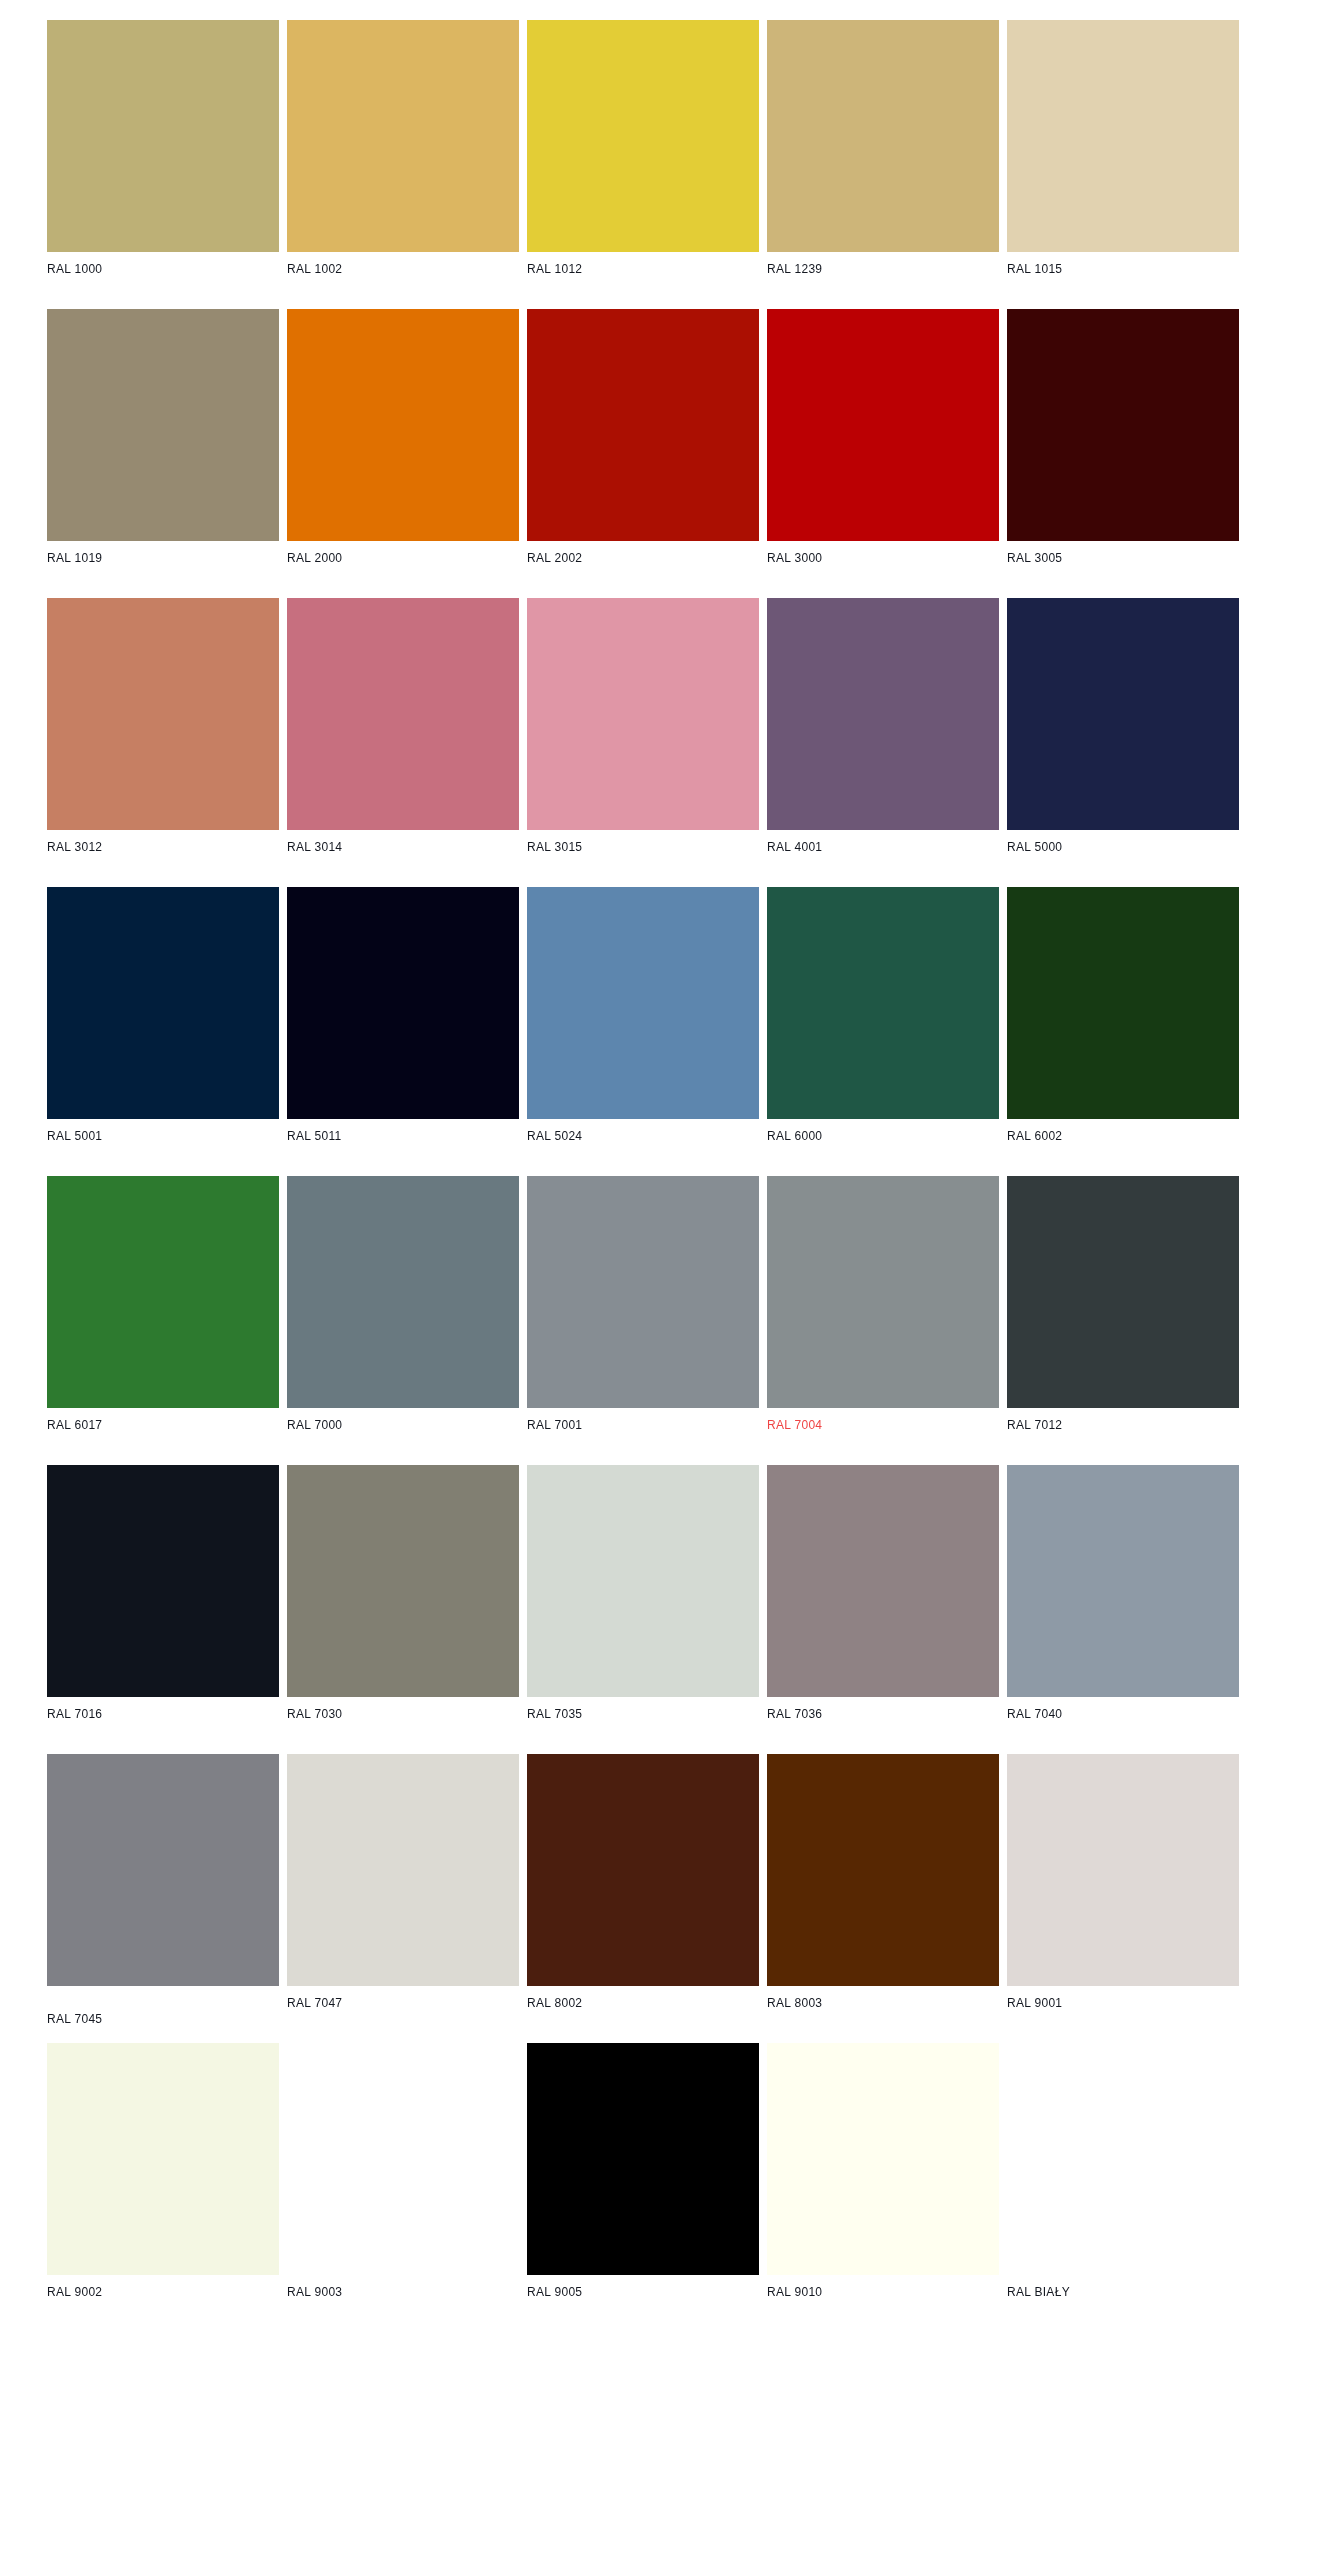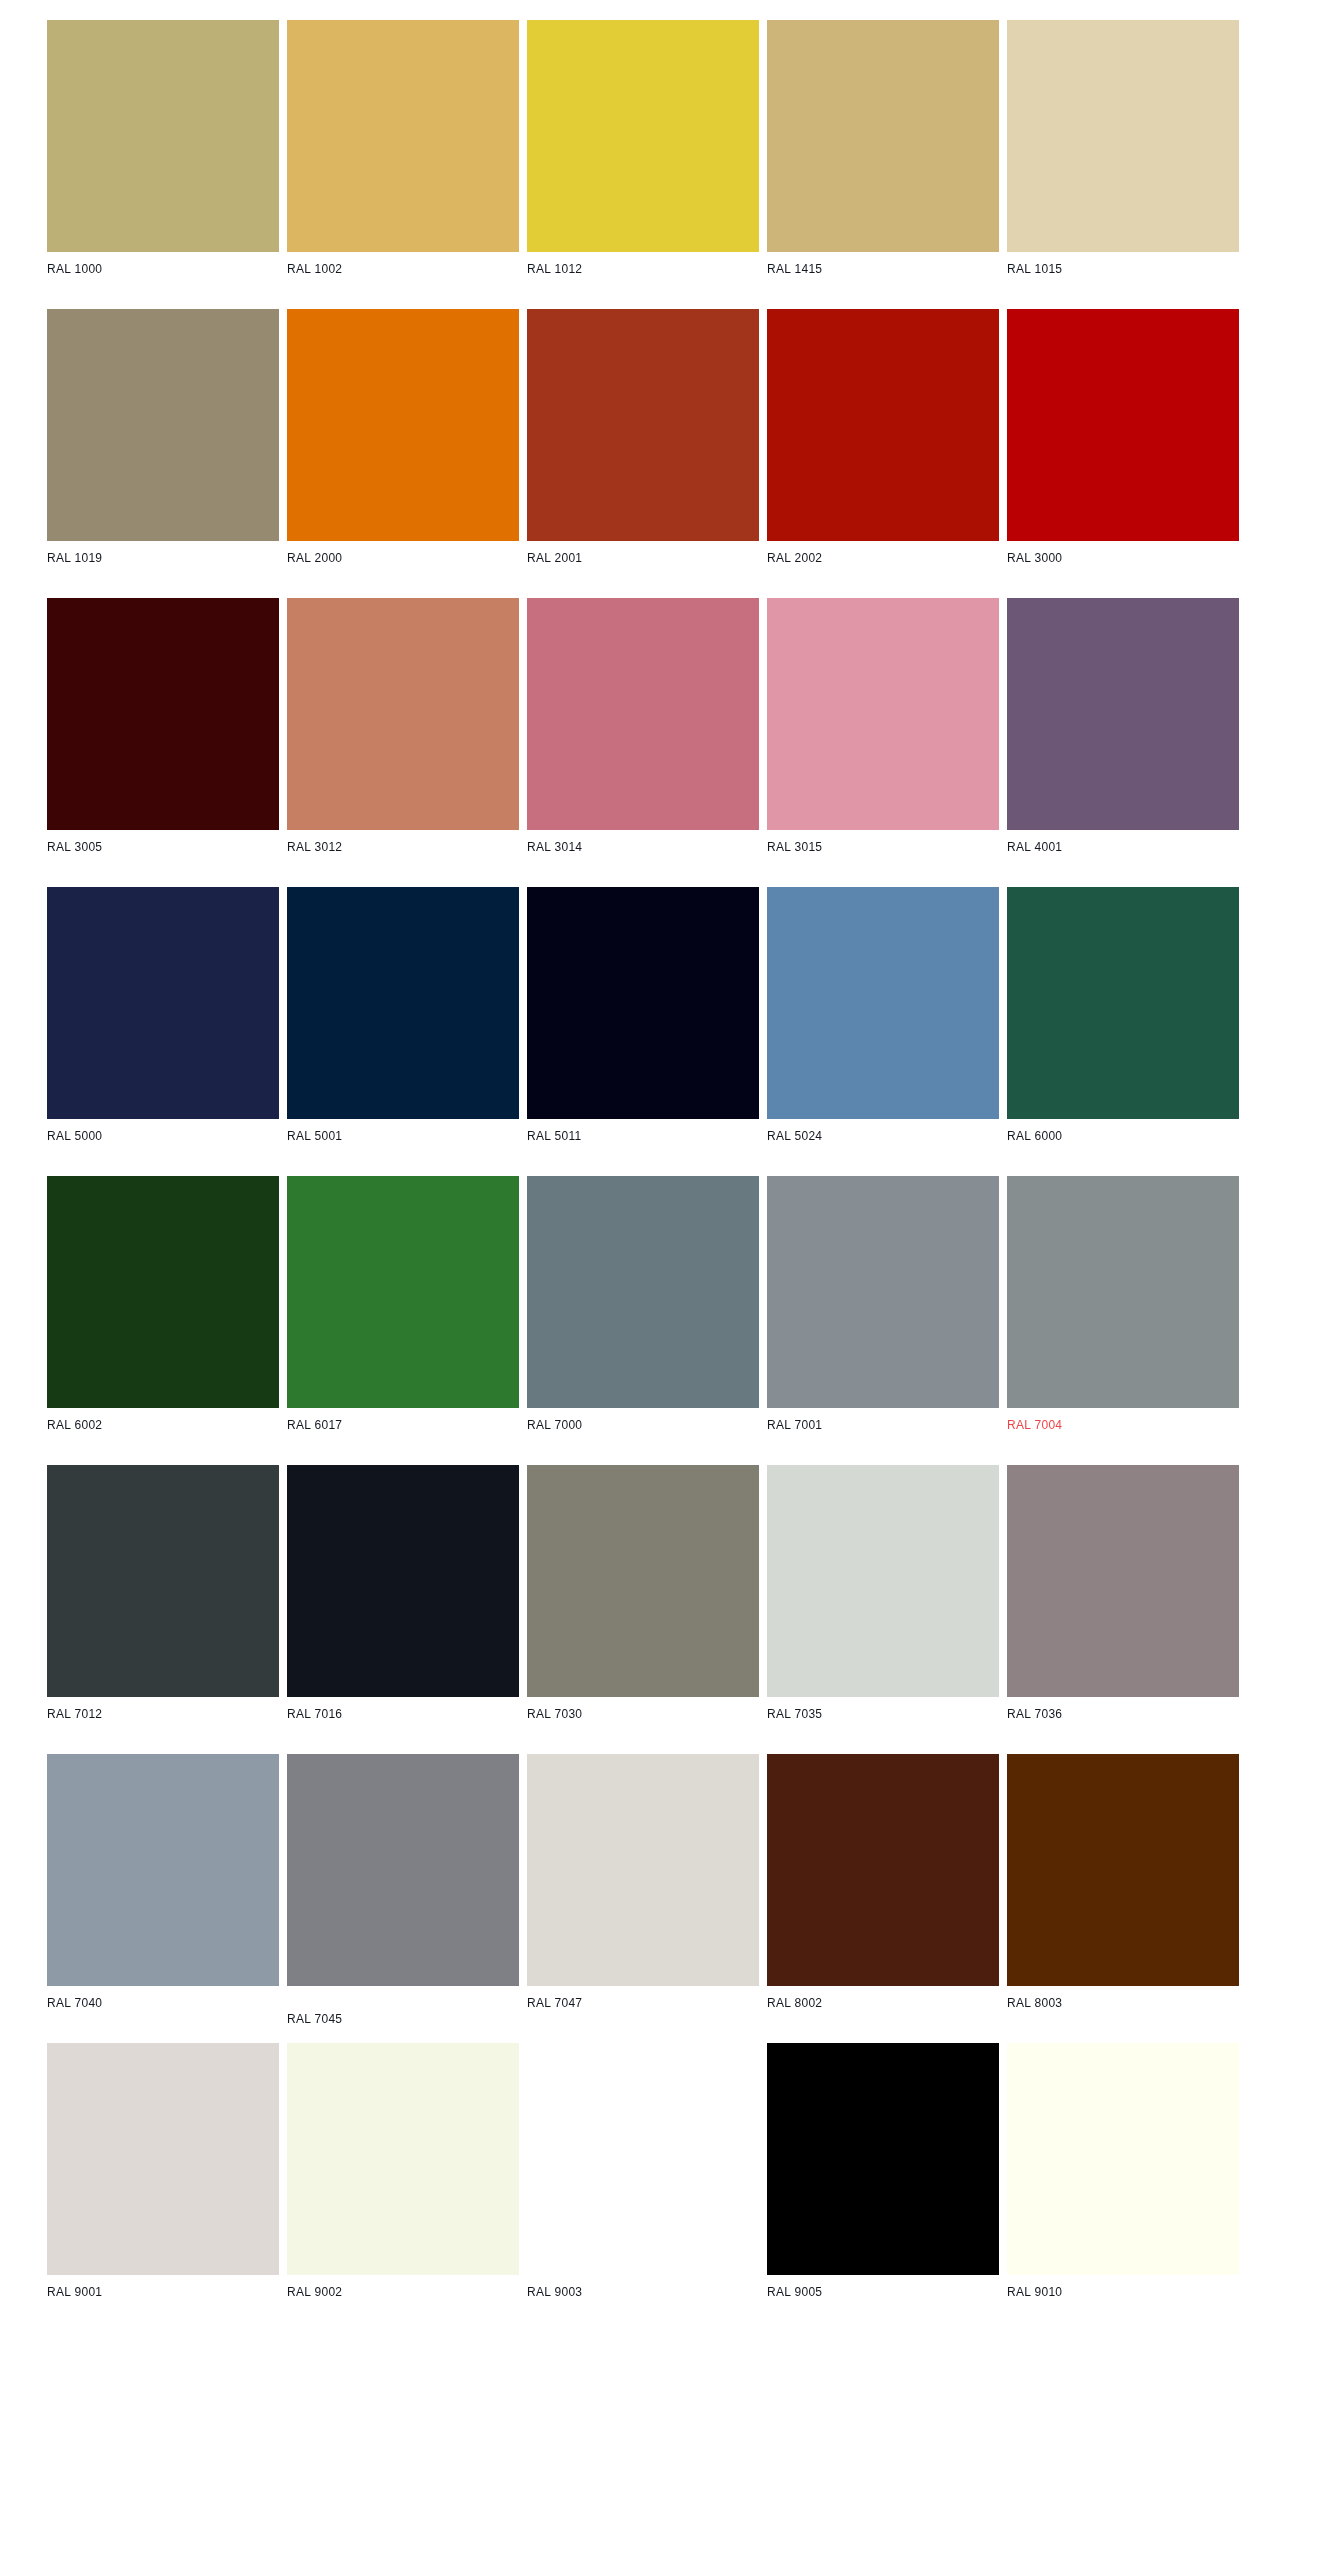--- a/index.html
+++ b/index.html
@@ -70,39 +70,35 @@
     <div class="swatch-cell">
       <div class="swatch-chip" style="background: rgb(220, 182, 97);"></div>
       <div class="swatch-label" style="color: rgb(20, 24, 33);">RAL 1002</div>
     </div>
     <div class="swatch-cell">
       <div class="swatch-chip" style="background: rgb(227, 205, 54);"></div>
       <div class="swatch-label" style="color: rgb(20, 24, 33);">RAL 1012</div>
     </div>
     <div class="swatch-cell">
       <div class="swatch-chip" style="background: rgb(205, 181, 121);"></div>
-      <div class="swatch-label" style="color: rgb(20, 24, 33);">RAL 1415</div>
+      <div class="swatch-label" style="color: rgb(20, 24, 33);">RAL 1239</div>
     </div>
     <div class="swatch-cell">
       <div class="swatch-chip" style="background: rgb(225, 210, 176);"></div>
       <div class="swatch-label" style="color: rgb(20, 24, 33);">RAL 1015</div>
     </div>
     <div class="swatch-cell">
       <div class="swatch-chip" style="background: rgb(150, 138, 113);"></div>
       <div class="swatch-label" style="color: rgb(20, 24, 33);">RAL 1019</div>
     </div>
     <div class="swatch-cell">
       <div class="swatch-chip" style="background: rgb(224, 112, 0);"></div>
       <div class="swatch-label" style="color: rgb(20, 24, 33);">RAL 2000</div>
     </div>
     <div class="swatch-cell">
-      <div class="swatch-chip" style="background: rgb(162, 52, 27);"></div>
-      <div class="swatch-label" style="color: rgb(20, 24, 33);">RAL 2001</div>
-    </div>
-    <div class="swatch-cell">
       <div class="swatch-chip" style="background: rgb(171, 15, 2);"></div>
       <div class="swatch-label" style="color: rgb(20, 24, 33);">RAL 2002</div>
     </div>
     <div class="swatch-cell">
       <div class="swatch-chip" style="background: rgb(187, 0, 3);"></div>
       <div class="swatch-label" style="color: rgb(20, 24, 33);">RAL 3000</div>
     </div>
     <div class="swatch-cell">
       <div class="swatch-chip" style="background: rgb(60, 4, 4);"></div>
       <div class="swatch-label" style="color: rgb(20, 24, 33);">RAL 3005</div>

